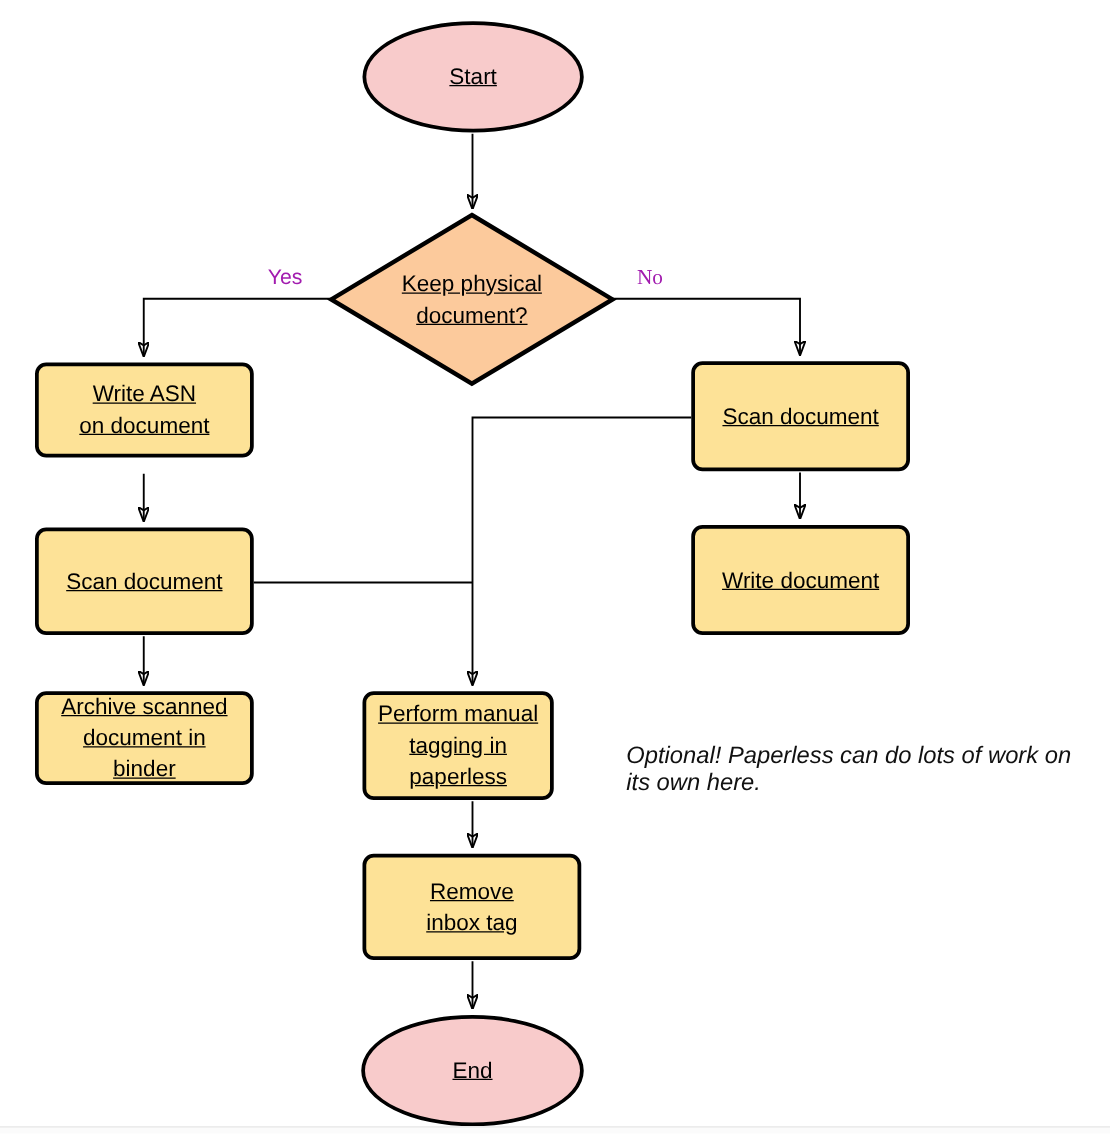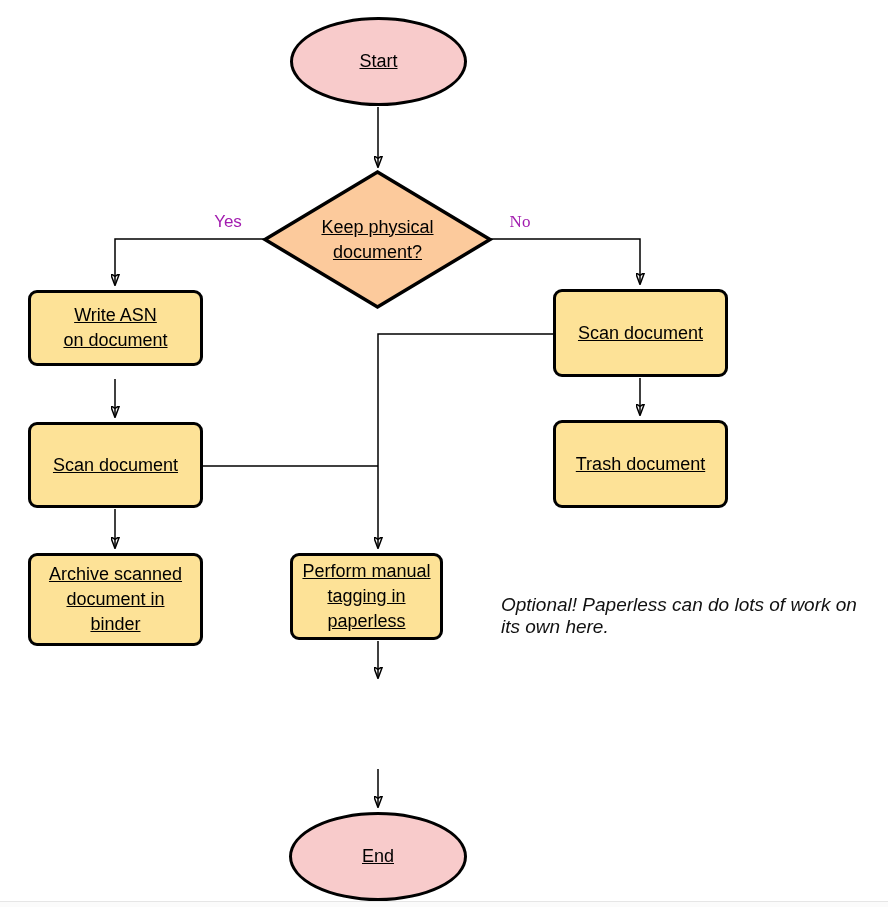--- a/index.html
+++ b/index.html
@@ -128,40 +128,44 @@
 
   <div class="node process" style="left: 28px; top: 290px; width: 175px; height: 76px; background: rgb(253, 226, 151); justify-content: center;">
     <div class="label">Write ASN
 on document</div>
   </div>
 
   <div class="node process" style="left: 28px; top: 422px; width: 175px; height: 86px; background: rgb(253, 226, 151);">
     <div class="label">Scan document</div>
   </div>
 
-  <div class="node process" style="left: 28px; top: 553px; width: 175px; height: 93px; background: rgb(253, 226, 151);">
+  <div class="node process" style="left: 28px; top: 553px; width: 175px; height: 75px; background: rgb(253, 226, 151);">
     <div class="label">Archive scanned
 document in
 binder</div>
   </div>
 
   <div class="node process" style="left: 553px; top: 289px; width: 175px; height: 88px; background: rgb(253, 226, 151);">
     <div class="label">Scan document</div>
   </div>
 
   <div class="node process" style="left: 553px; top: 420px; width: 175px; height: 88px; background: rgb(253, 226, 151);">
-    <div class="label">Trash document</div>
+    <div class="label">Write document</div>
   </div>
 
   <div class="node process" style="left: 290px; top: 553px; width: 153px; height: 87px; background: rgb(253, 226, 151);">
     <div class="label">Perform manual
 tagging in
 paperless</div>
   </div>
 
+  <div class="node process" style="left: 290px; top: 683px; width: 175px; height: 85px; background: rgb(253, 226, 151);">
+    <div class="label">Remove
+inbox tag</div>
+  </div>
 
   <div class="node terminal" style="left: 289px; top: 812px; width: 178px; height: 89px; background: rgb(248, 203, 203);">
     <div class="label">End</div>
   </div>
 
   <div class="note">Optional! Paperless can do lots of work on
 its own here.</div>
 
   <div class="page-bottom"></div>
 

